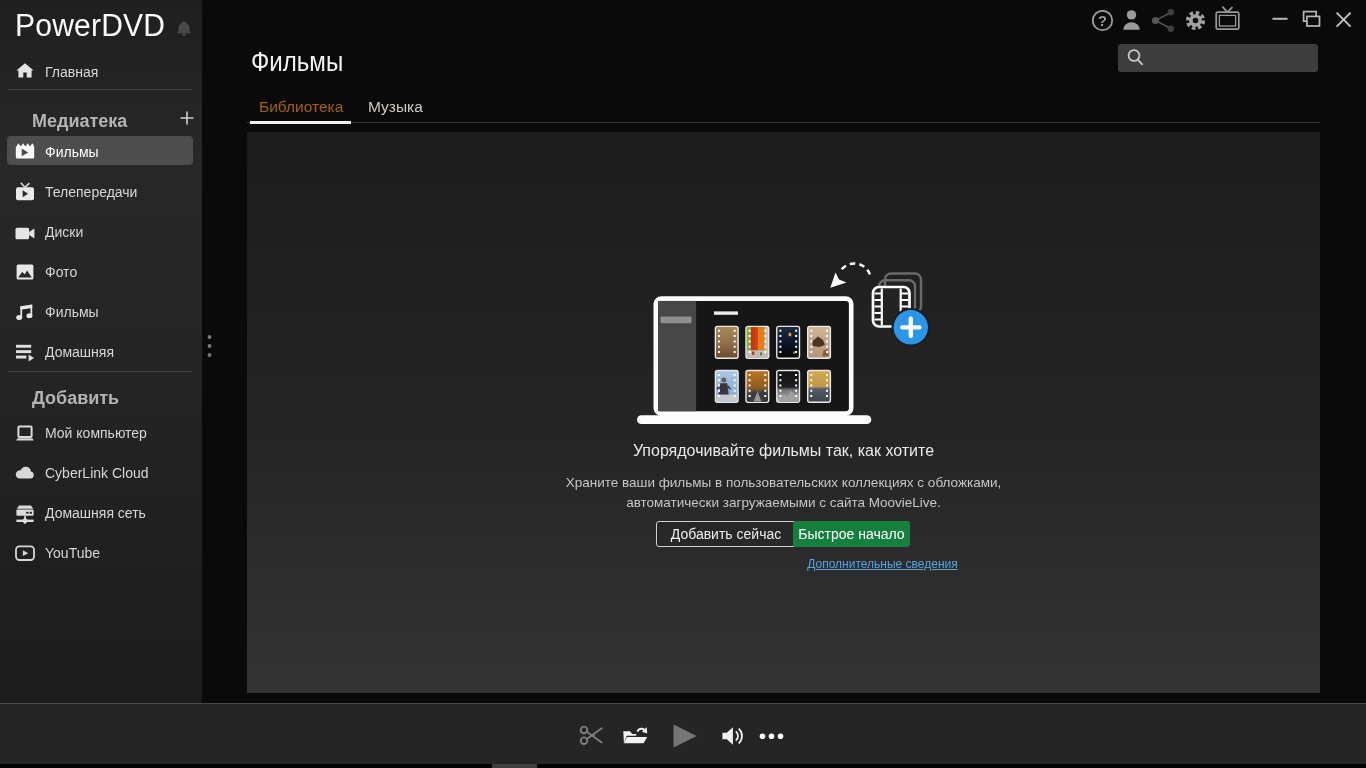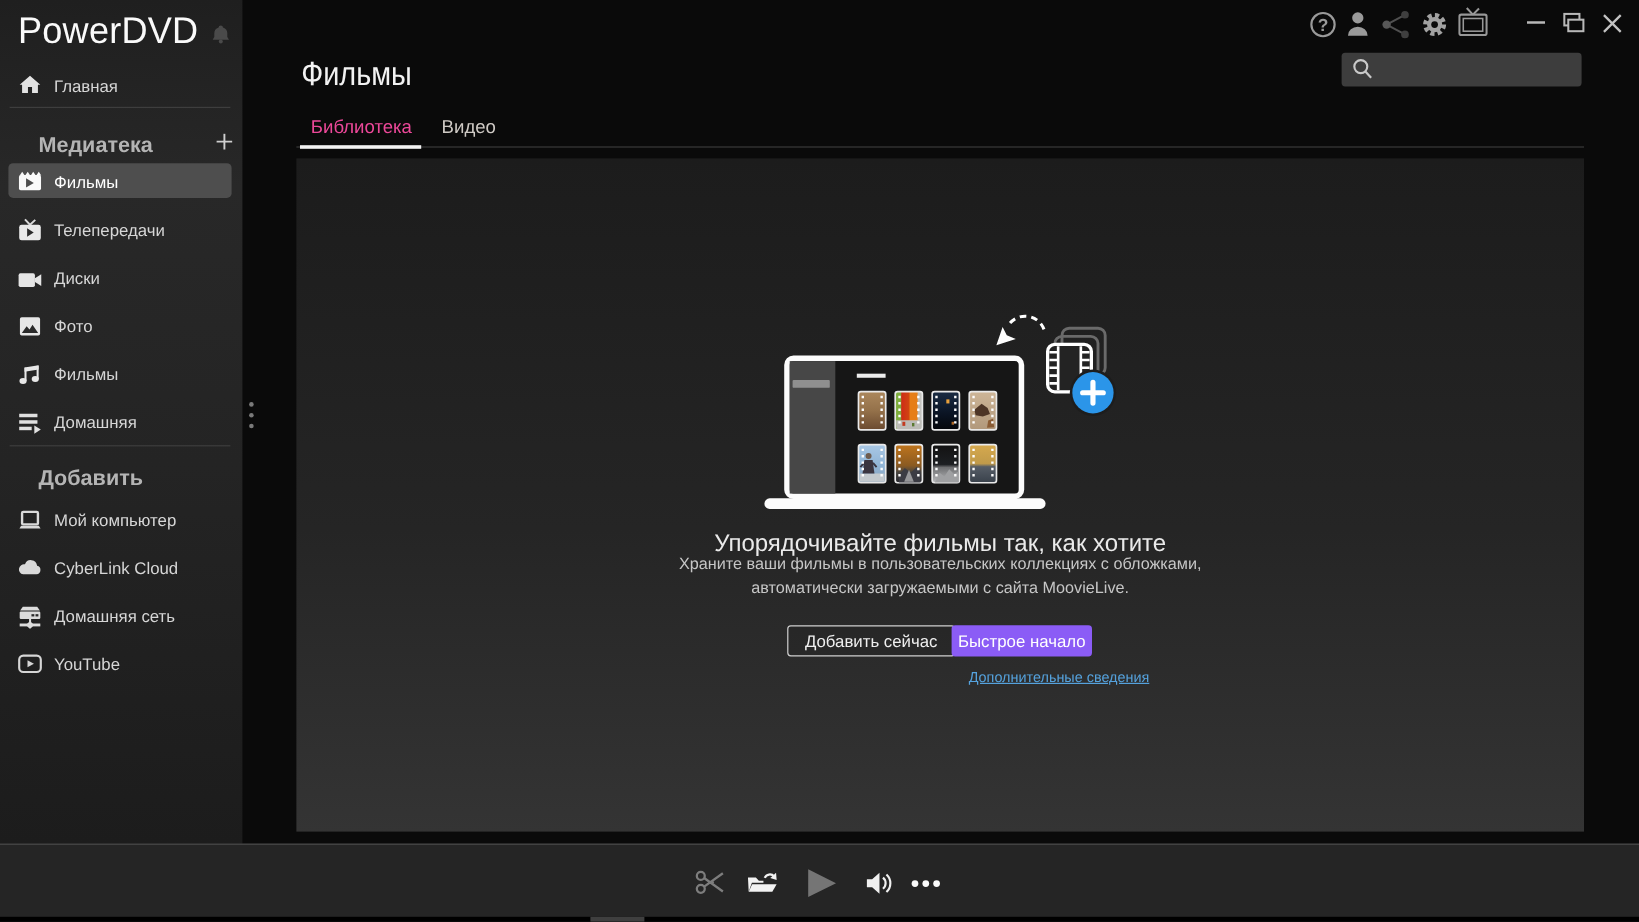--- a/index.html
+++ b/index.html
@@ -11,25 +11,25 @@
 .icn{position:absolute}
 #panel{position:absolute;left:247px;top:132px;width:1073px;height:561px;background:linear-gradient(180deg,#1c1c1c,#252525 55%,#343434)}
 #title{position:absolute;left:251px;top:46px;font-size:28px;color:#f2f2f2;transform:scaleX(.86);transform-origin:0 0}
 .tab{position:absolute;top:98px;font-size:15.5px}
 #tabline{position:absolute;left:247px;top:122px;width:1073px;height:1px;background:#3a3a3a}
 #tabul{position:absolute;left:250px;top:120.5px;width:101px;height:3.5px;background:#f2f2f2}
 #search{position:absolute;left:1118px;top:44px;width:200px;height:28px;background:#3d3d3d;border-radius:3px}
 #botbar{position:absolute;left:0;top:703px;width:1366px;height:65px;background:#252525;border-top:1px solid #4a4a4a}
 #blackstrip{position:absolute;left:0;top:764px;width:1366px;height:4px;background:#000}
 #graystub{position:absolute;left:492px;top:764px;width:45px;height:4px;background:#3f3f3f}
-#ctitle{position:absolute;left:247px;top:442px;width:1073px;text-align:center;font-size:20px;color:#eaeaea}
-#cbody{position:absolute;left:247px;top:460px;width:1073px;text-align:center;font-size:13.5px;line-height:19.8px;color:#c6c6c6}
+#ctitle{position:absolute;left:247px;top:442px;width:1073px;text-align:center;font-size:16px;color:#eaeaea}
+#cbody{position:absolute;left:247px;top:473px;width:1073px;text-align:center;font-size:13.5px;line-height:19.8px;color:#c6c6c6}
 .btn{position:absolute;top:521px;height:26px;font-size:14px;border-radius:3px;text-align:center;line-height:24px}
 #btn1{left:656px;width:140px;border:1px solid #d0d0d0;color:#efefef;background:rgba(0,0,0,0.05)}
-#btn2{left:793px;width:117px;background:#8b5cf6;color:#fff;line-height:26px}
+#btn2{left:793px;width:117px;background:#15803d;color:#fff;line-height:26px}
 #clink{position:absolute;left:247px;top:557px;width:1271px;text-align:center;font-size:12px;color:#55a2dd}
 #clink span{text-decoration:underline}
 </style></head><body>
 <div id="sidebar"></div>
 <div class="logo">PowerDVD</div>
 <div id="selrow"></div>
 <div class="sep" style="top:89px"></div>
 <div class="sep" style="top:371px"></div>
 <div class="hdr" style="top:111px">Медиатека</div>
 <div class="hdr" style="top:388px">Добавить</div>
@@ -38,22 +38,22 @@
 <div class="mtext" style="top:184px">Телепередачи</div>
 <div class="mtext" style="top:224px">Диски</div>
 <div class="mtext" style="top:264px">Фото</div>
 <div class="mtext" style="top:304px">Фильмы</div>
 <div class="mtext" style="top:344px">Домашняя</div>
 <div class="mtext" style="top:425px">Мой компьютер</div>
 <div class="mtext" style="top:465px">CyberLink Cloud</div>
 <div class="mtext" style="top:505px">Домашняя сеть</div>
 <div class="mtext" style="top:545px">YouTube</div>
 <div id="title">Фильмы</div>
-<div class="tab" style="left:259px;color:#ec4899">Библиотека</div>
-<div class="tab" style="left:368px;color:#cfcac5">Видео</div>
+<div class="tab" style="left:259px;color:#a16207">Библиотека</div>
+<div class="tab" style="left:368px;color:#cfcac5">Музыка</div>
 <div id="tabline"></div>
 <div id="tabul"></div>
 <div id="panel"></div>
 <div id="search"></div>
 <div id="botbar"></div>
 <div id="blackstrip"></div>
 <div id="graystub"></div>
 <div id="ctitle">Упорядочивайте фильмы так, как хотите</div>
 <div id="cbody">Храните ваши фильмы в пользовательских коллекциях с обложками,<br>автоматически загружаемыми с сайта MoovieLive.</div>
 <div class="btn" id="btn1">Добавить сейчас</div>

